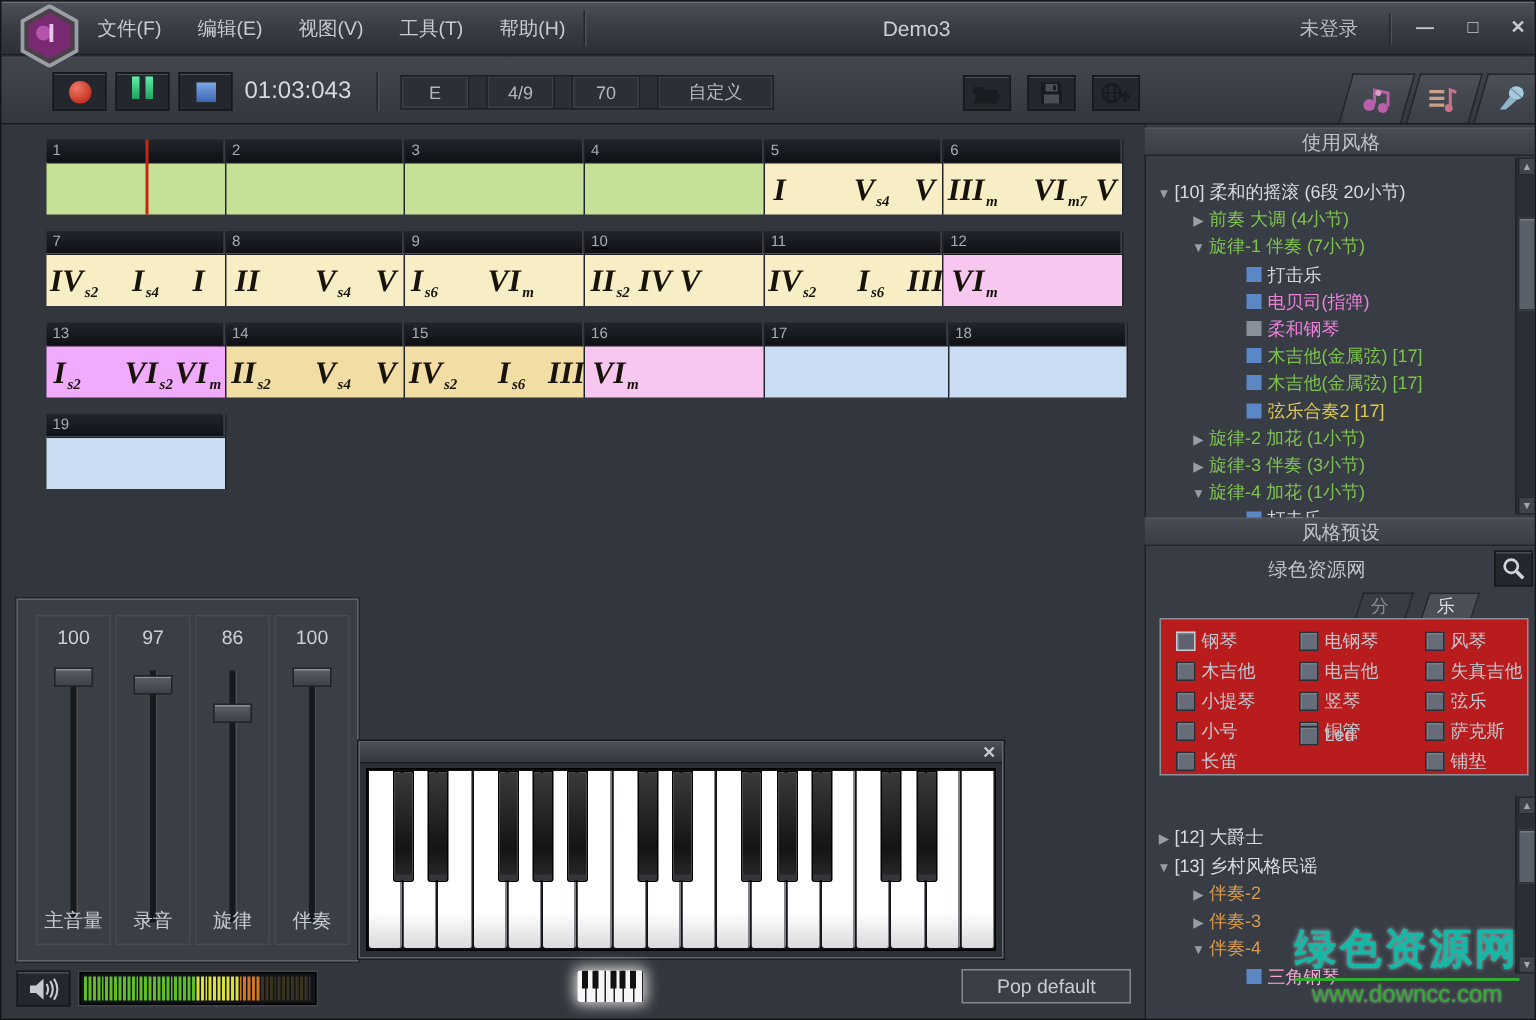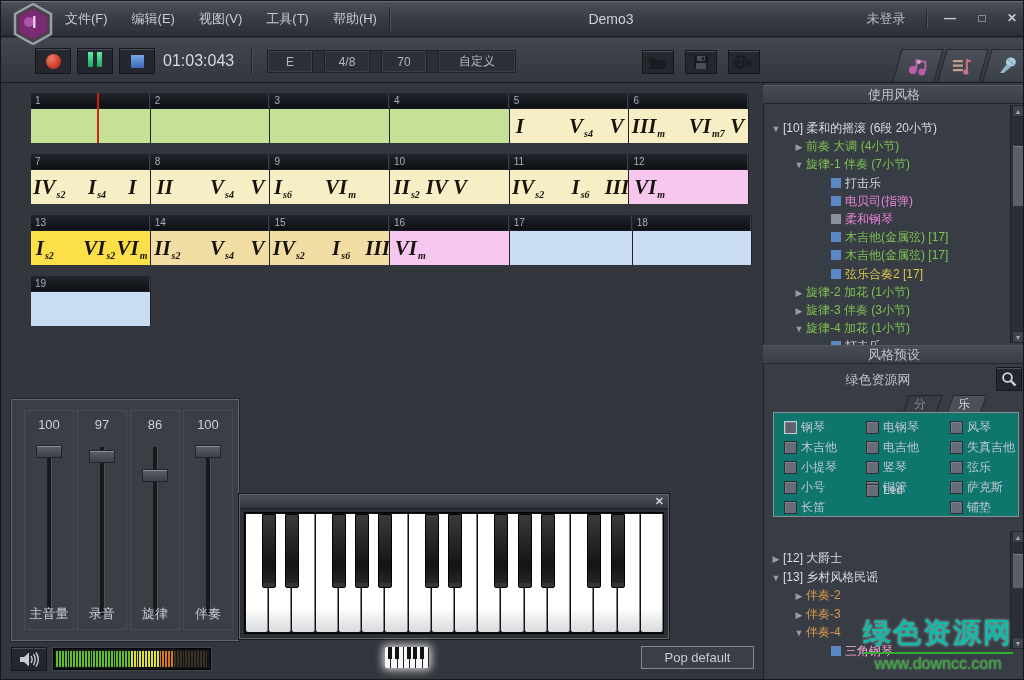--- a/index.html
+++ b/index.html
@@ -80,21 +80,21 @@
   .tree-arrow { display:inline-block; width:14px; color:#989ea8; font-size:9px; text-align:center; }
   .tree-bullet { display:inline-block; width:10px; height:10px; margin:0 4px 0 2px; position:relative; top:1px; }
   .scrollbar { position:absolute; width:14px; background:#2b2e34; border-left:1px solid #1f2227; }
   .sb-arrow { position:absolute; left:1px; width:12px; height:12px; background:#3f434b; color:#a2a8b0;
     font-size:7px; text-align:center; line-height:12px; border:1px solid #24272d; }
   .sb-thumb { position:absolute; left:1px; width:12px; background:#596069; border:1px solid #30343a;
     box-shadow:inset 0 1px 0 #767d88; }
   .tab2 { position:absolute; height:17px; padding:0 10px; font-size:12px; line-height:17px;
     transform:skewX(-18deg); border:1px solid #23262c; border-bottom:none; }
   .tab2 span { display:inline-block; transform:skewX(18deg); }
-  #instr-panel { position:absolute; left:10px; width:244px; border:1px solid #8a8e96; background:#0f766e; }
+  #instr-panel { position:absolute; left:10px; width:244px; border:1px solid #8a8e96; background:#b91c1c; }
   .instr-row { position:absolute; display:flex; align-items:center; height:14px; }
   .cbx { width:13px; height:13px; background:#666c78; border:1px solid #2a2d33;
     box-shadow:inset 1px 1px 0 #7b818c; margin-right:4px; }
   .cbx.outlined { border:1px solid #c9cdd3; background:#5c626e; }
   .instr-label { color:#c2c8d0; font-size:12px; }
 
   
   #mixer { left:10px; top:398px; width:228px; height:242px; background:#3a3e45;
     border:1px solid #60646c; box-shadow:0 0 0 1px #22252a; }
   .chan { position:absolute; top:10px; width:50px; height:220px; border:1px solid #474b52;
@@ -175,21 +175,21 @@
   <div id="stop-square"></div>
   </div>
 <div class="abs" id="time-display">01:03:043</div>
 <div class="abs" id="tb-sep1"></div>
 
 <div class="abs val-grp" id="grp-key">
     <div class="val-btn val-main">E</div>
     <div class="val-side"></div>
   </div>
 <div class="abs val-grp" id="grp-sig">
-    <div class="val-btn val-main">4/8</div>
+    <div class="val-btn val-main">4/9</div>
     <div class="val-side"></div>
   </div>
 <div class="abs val-grp" id="grp-tempo">
     <div class="val-btn val-main">70</div>
     <div class="val-side"></div>
   </div>
 <div class="abs val-grp" id="grp-custom">
     <div class="val-btn" id="btn-custom">自定义</div>
   </div>
 
@@ -320,21 +320,21 @@
       <div class="measure" style="width: 119.7px;">
         <div class="mhead">12</div>
         <div class="mcell" style="background: rgb(247, 199, 239);">
           <span class="chord" style="left: 4%;">VI<sub>m</sub></span>
         </div>
       </div>
     </div>
     <div class="mrow" style="top: 132px;">
       <div class="measure" style="width: 119.7px;">
         <div class="mhead">13</div>
-        <div class="mcell" style="background: #fde047;">
+        <div class="mcell" style="background: #f0abfc;">
           <span class="chord" style="left: 4%;">I<sub>s2</sub></span>
           <span class="chord" style="left: 44%;">VI<sub>s2</sub></span>
           <span class="chord" style="left: 72%;">VI<sub>m</sub></span>
         </div>
       </div>
       <div class="measure" style="width: 119.7px;">
         <div class="mhead">14</div>
         <div class="mcell" style="background: rgb(242, 221, 164);">
           <span class="chord" style="left: 3%;">II<sub>s2</sub></span>
           <span class="chord" style="left: 50%;">V<sub>s4</sub></span>

